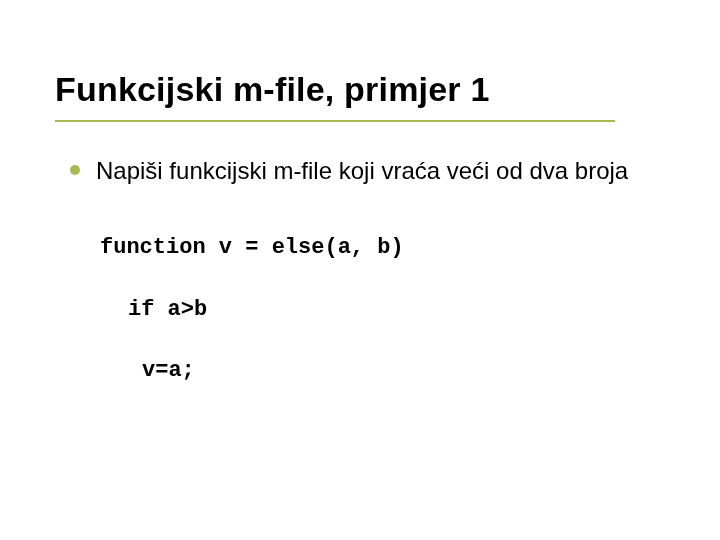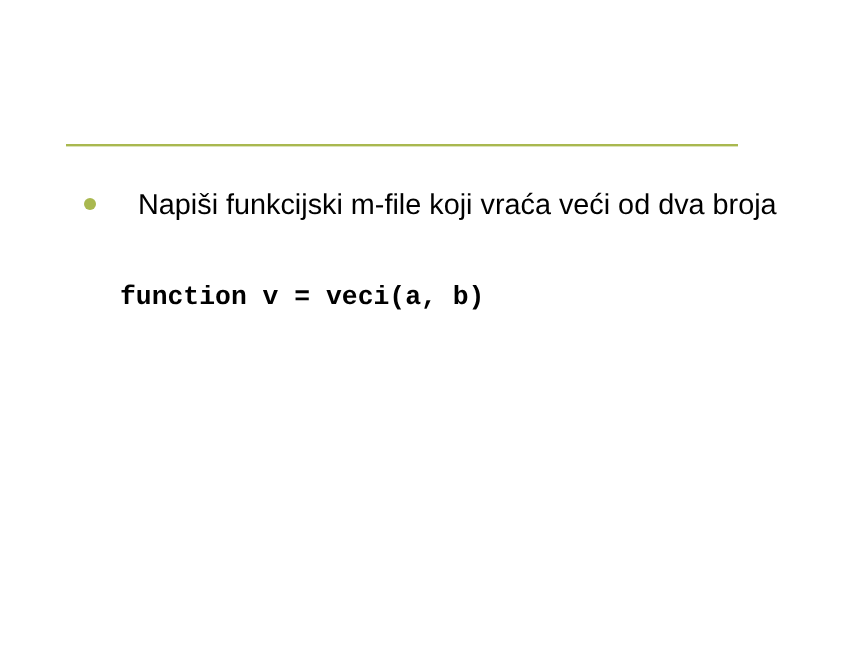--- a/index.html
+++ b/index.html
@@ -50,21 +50,20 @@
     height: 10px;
     border-radius: 50%;
     background: #a9b84f;
     margin-top: 10px;
     margin-right: 16px;
     flex: 0 0 auto;
   }
   .bullet-text {
     font-size: 24px;
     line-height: 1.3;
-    margin-left: 19px;
   }
   .code-block {
     margin-left: 30px;
     margin-top: 16px;
     font-family: "Courier New", Courier, monospace;
     font-size: 22px;
     font-weight: bold;
     line-height: 1.4;
     white-space: pre;
   }
@@ -73,28 +72,31 @@
   }
   .code-indent2 {
     padding-left: 42px;
   }
 </style>
 </head>
 <body>
 
 <div class="slide">
 
+  <div class="title">Funkcijski m-file, primjer 1</div>
   <div class="accent-line"></div>
 
   <div class="body-area">
 
     <div class="bullet-row">
       <div class="bullet-dot"></div>
       <div class="bullet-text">Napiši funkcijski m-file koji vraća veći od dva broja</div>
     </div>
 
     <div class="code-block">
-<div>function v = veci(a, b)</div>
+<div>function v = else(a, b)</div>
+<div class="code-indent">if a&gt;b</div>
+<div class="code-indent2">v=a;</div>
 
     </div>
 
   </div>
 </div>
 
 </body></html>

